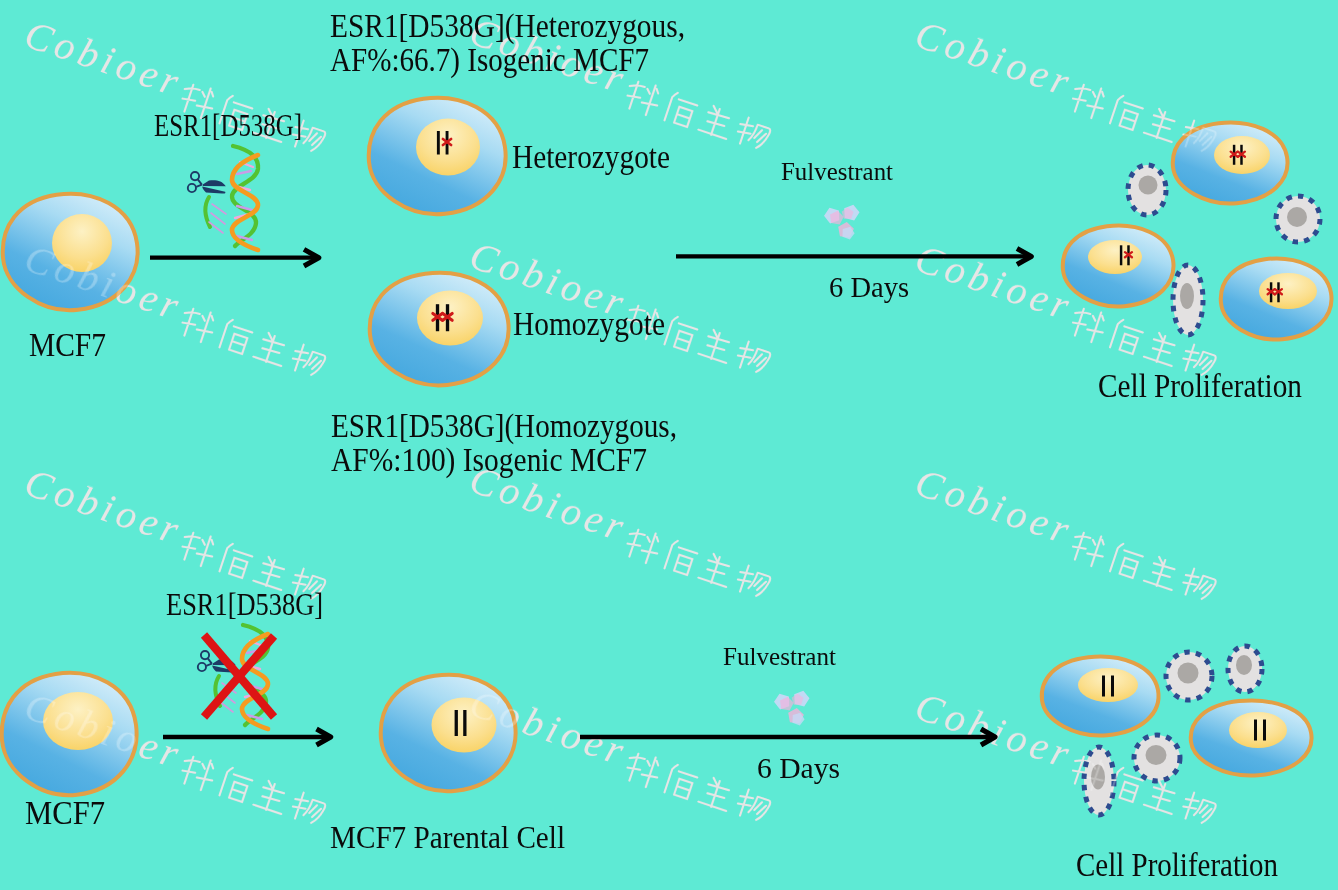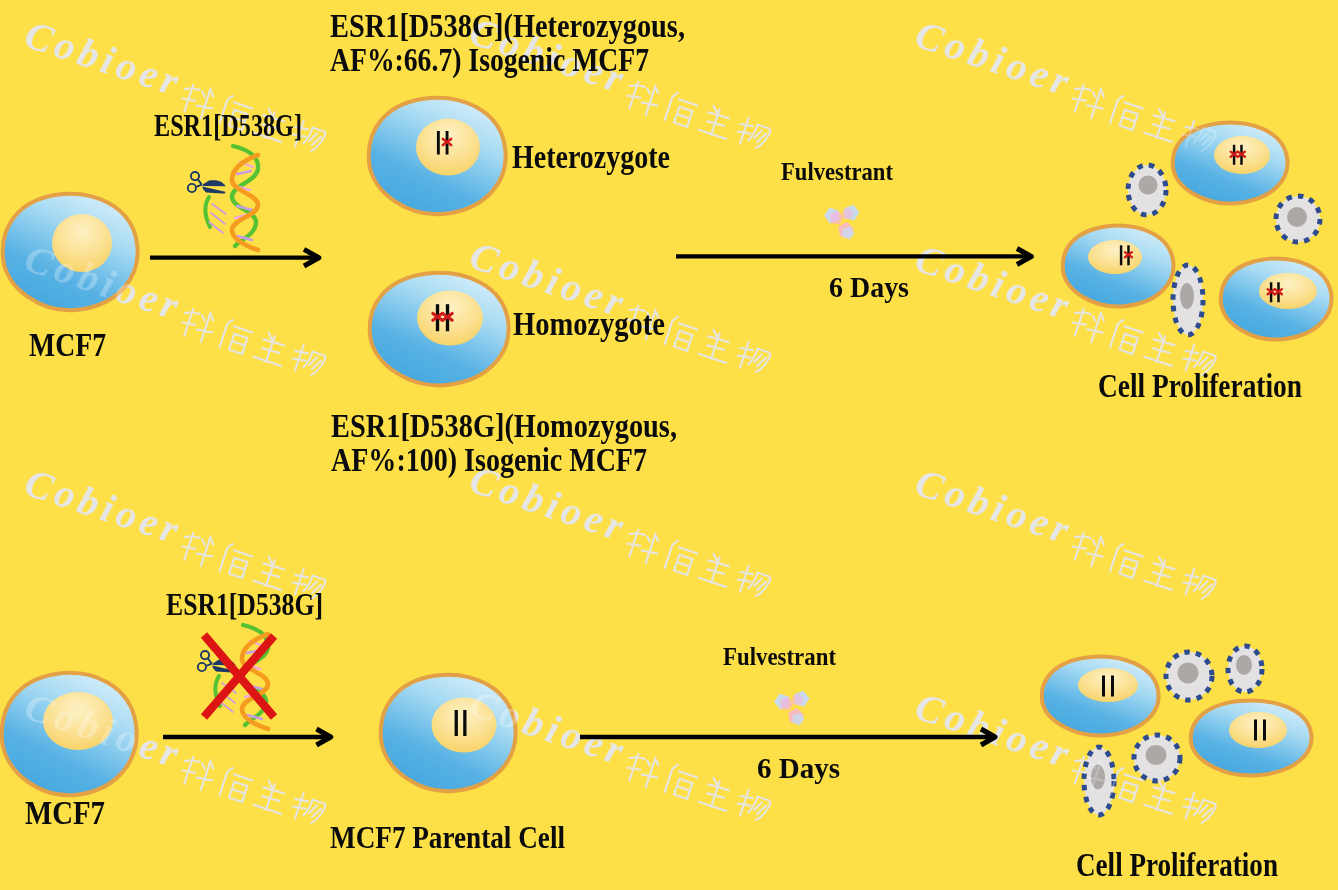--- a/index.html
+++ b/index.html
@@ -1,16 +1,16 @@
 <!DOCTYPE html>
 <html><head>
 <meta charset="utf-8">
 <style>
 html,body{margin:0;padding:0;background:#ffffff;}
-#c{position:relative;width:1338px;height:890px;overflow:hidden;background:#fde047;font-weight:bold;}
+#c{position:relative;width:1338px;height:890px;overflow:hidden;background:#5eead4;}
 text{font-family:"Liberation Serif",serif;}
 </style>
 </head>
 <body>
 <div id="c">
 <svg width="1338" height="890" viewBox="0 0 1338 890">
 <defs>
 <linearGradient id="gb" x1="0.78" y1="0" x2="0.22" y2="1">
   <stop offset="0" stop-color="#d8effa"></stop>
   <stop offset="0.3" stop-color="#a8dbf3"></stop>

